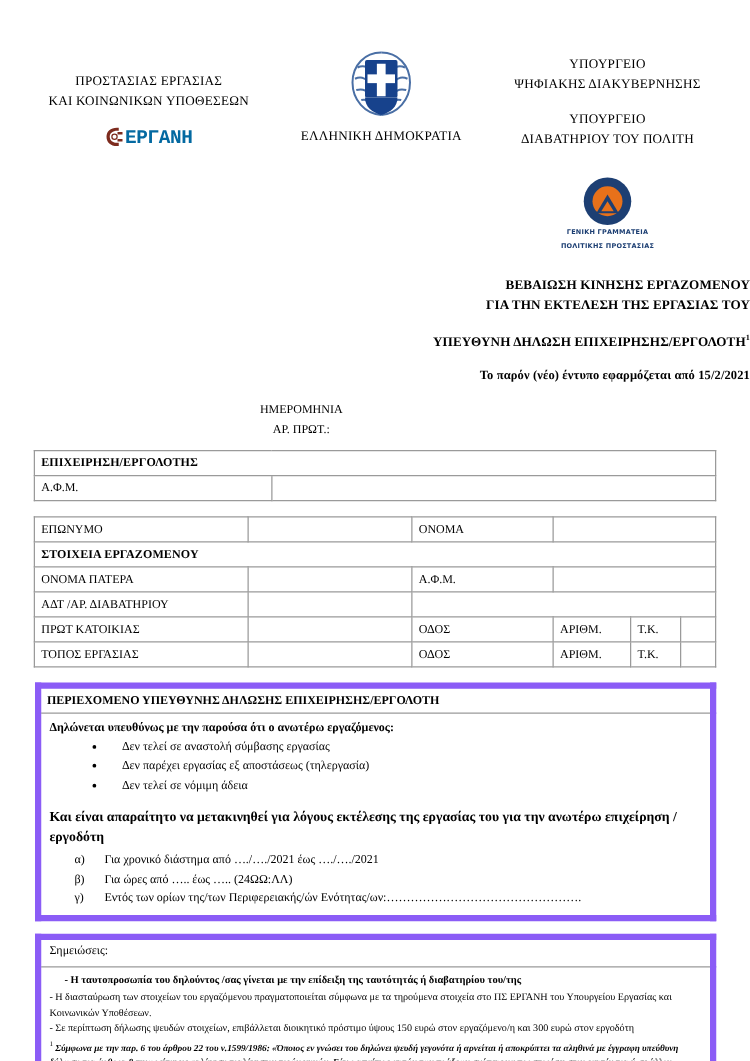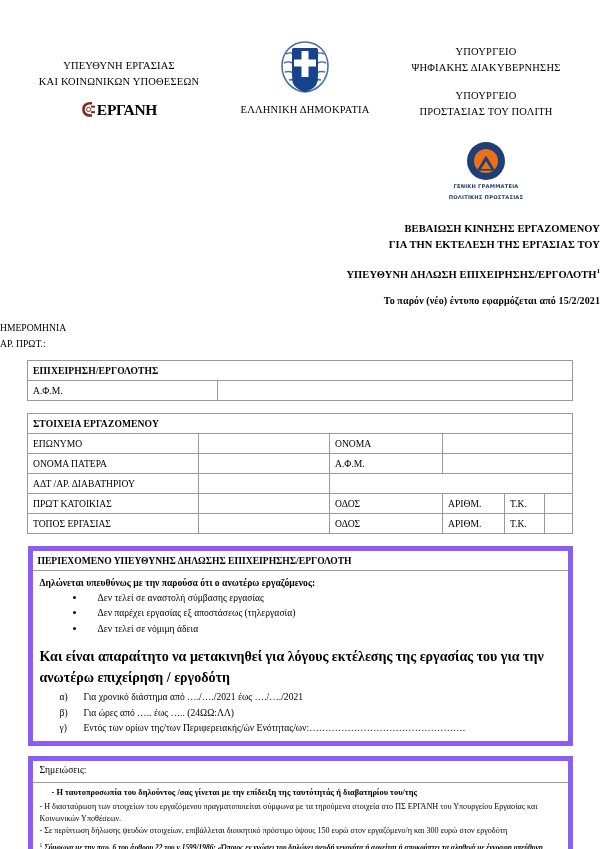--- a/index.html
+++ b/index.html
@@ -54,24 +54,24 @@
     align-items: center;
     gap: 1px;
   }
   .ergani-mark {
     width: 15px;
     height: 17px;
     position: relative;
     display: inline-block;
   }
   .ergani-text {
-    font-family: Liberation Serif, serif;
+    font-family: Liberation Mono, monospace;
     font-weight: bold;
     font-size: 15.5px;
-    color: #000000;
+    color: #0369a1;
     letter-spacing: -0.3px;
   }
 
   
   .coat {
     width: 62px;
     height: 62px;
     margin: 0 auto 4px auto;
     position: relative;
   }
@@ -156,21 +156,21 @@
     font-size: 10px;
     font-weight: bold;
     margin-top: 16px;
     letter-spacing: 0.1px;
   }
 
   
   .datebox {
     margin-top: 14px;
     padding-right: 118px;
-    text-align: left;
+    text-align: center;
     font-size: 9.6px;
     line-height: 1.65;
   }
 
   
   .tbl {
     width: 545px;
     margin: 0 auto;
     border-collapse: collapse;
     table-layout: fixed;
@@ -220,21 +220,21 @@
     margin: 0 0 0 0;
     padding-left: 46px;
     list-style: disc;
   }
   ul.bullets li {
     font-size: 9.6px;
     line-height: 1.62;
     padding-left: 12px;
   }
   .decl-mid {
-    font-size: 14px;
+    font-size: 11px;
     font-weight: bold;
     margin: 11px 0 0 0;
     line-height: 1.45;
   }
   .lettered {
     margin: 1px 0 2px 0;
     padding: 0;
     list-style: none;
   }
   .lettered li {
@@ -283,21 +283,21 @@
   }
 </style>
 </head>
 <body>
 
 <div class="page">
 
   <div class="header">
 
     <div class="hdr-col hdr-left">
-      <div class="hdr-line">ΥΠΕΥΘΥΝΗ ΕΡΓΑΣΙΑΣ</div>
+      <div class="hdr-line">ΠΡΟΣΤΑΣΙΑΣ ΕΡΓΑΣΙΑΣ</div>
       <div class="hdr-line">ΚΑΙ ΚΟΙΝΩΝΙΚΩΝ ΥΠΟΘΕΣΕΩΝ</div>
       <div class="ergani-logo">
         <span class="ergani-mark">
           <svg width="15" height="17" viewBox="0 0 15 17" xmlns="http://www.w3.org/2000/svg">
             <path d="M11 1.2 C5 0.6 1.2 3.6 1.2 8.4 C1.2 13.2 5 16.4 11 15.8 L11 13.2 C6.6 13.6 3.8 11.6 3.8 8.4 C3.8 5.2 6.6 3.2 11 3.6 Z" fill="#7d2b1e"></path>
             <path d="M10 4.6 L14 4.6 L14 6.6 L10 6.6 Z" fill="#7d2b1e"></path>
             <path d="M10 10.2 L14 10.2 L14 12.2 L10 12.2 Z" fill="#7d2b1e"></path>
             <circle cx="7.6" cy="8.4" r="2.1" fill="#ffffff" stroke="#7d2b1e" stroke-width="1"></circle>
           </svg>
         </span>
@@ -327,21 +327,21 @@
         </svg>
       </div>
       <div class="hdr-line">ΕΛΛΗΝΙΚΗ ΔΗΜΟΚΡΑΤΙΑ</div>
     </div>
 
     <div class="hdr-col hdr-right">
       <div class="hdr-line">ΥΠΟΥΡΓΕΙΟ</div>
       <div class="hdr-line">ΨΗΦΙΑΚΗΣ ΔΙΑΚΥΒΕΡΝΗΣΗΣ</div>
       <div class="hdr-gap"></div>
       <div class="hdr-line">ΥΠΟΥΡΓΕΙΟ</div>
-      <div class="hdr-line">ΠΡΟΣΤΑΣΙΑΣ ΤΟΥ ΠΟΛΙΤΗ</div>
+      <div class="hdr-line">ΔΙΑΒΑΤΗΡΙΟΥ ΤΟΥ ΠΟΛΙΤΗ</div>
 
       <div class="civil-wrap">
         <div class="civil-badge">
           <div class="civil-inner"></div>
           <div class="civil-tri"></div>
           <div class="civil-tri-in"></div>
         </div>
         <div class="civil-cap">ΓΕΝΙΚΗ ΓΡΑΜΜΑΤΕΙΑ</div>
         <div class="civil-cap">ΠΟΛΙΤΙΚΗΣ ΠΡΟΣΤΑΣΙΑΣ</div>
       </div>
@@ -384,27 +384,27 @@
     <colgroup>
       <col style="width:171px">
         <col style="width:131px">
         <col style="width:113px">
       <col style="width:62px">
         <col style="width:40px">
         <col style="width:28px">
     </colgroup>
     <tbody>
       <tr>
-        <td class="hdr" colspan="6">ΣΤΟΙΧΕΙΑ ΕΡΓΑΖΟΜΕΝΟΥ</td>
-      </tr>
-      <tr>
         <td>ΕΠΩΝΥΜΟ</td>
         <td></td>
         <td>ΟΝΟΜΑ</td>
         <td colspan="3"></td>
+      </tr>
+      <tr>
+        <td class="hdr" colspan="6">ΣΤΟΙΧΕΙΑ ΕΡΓΑΖΟΜΕΝΟΥ</td>
       </tr>
       <tr>
         <td>ΟΝΟΜΑ ΠΑΤΕΡΑ</td>
         <td></td>
         <td>Α.Φ.Μ.</td>
         <td colspan="3"></td>
       </tr>
       <tr>
         <td>ΑΔΤ /ΑΡ. ΔΙΑΒΑΤΗΡΙΟΥ</td>
         <td></td>

